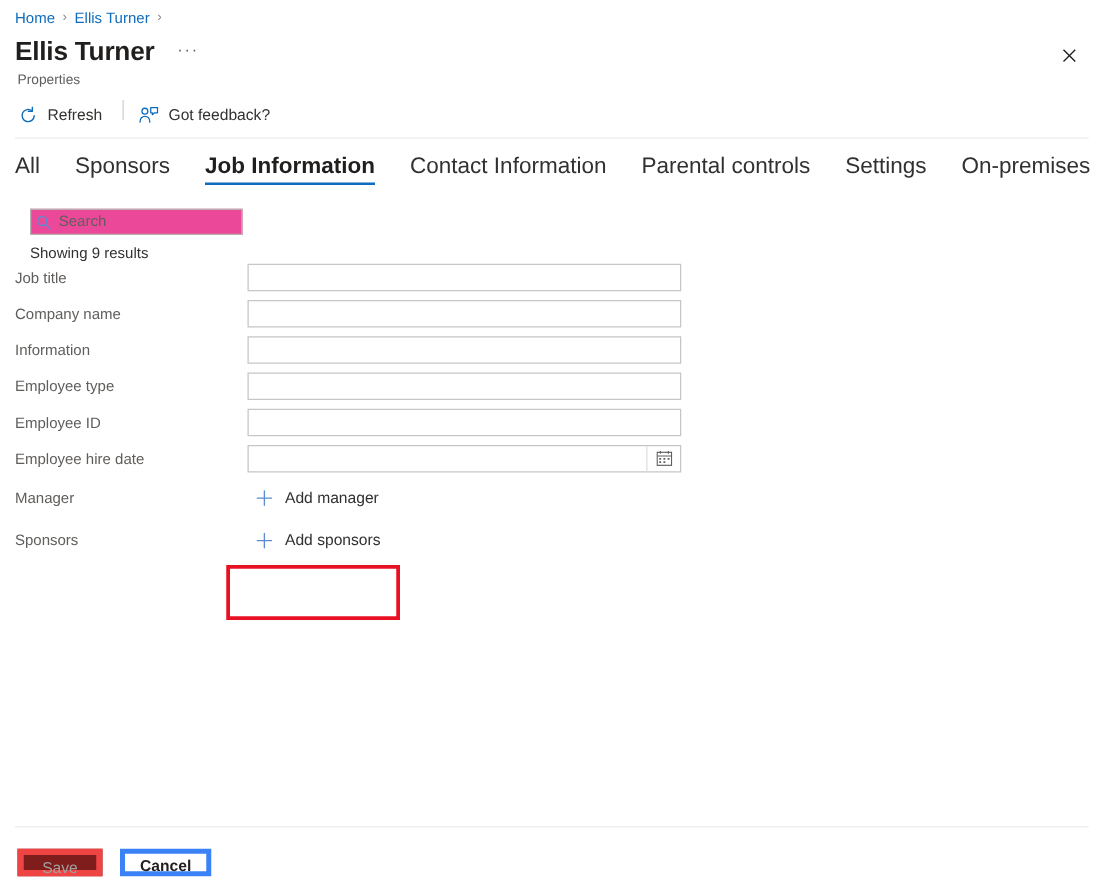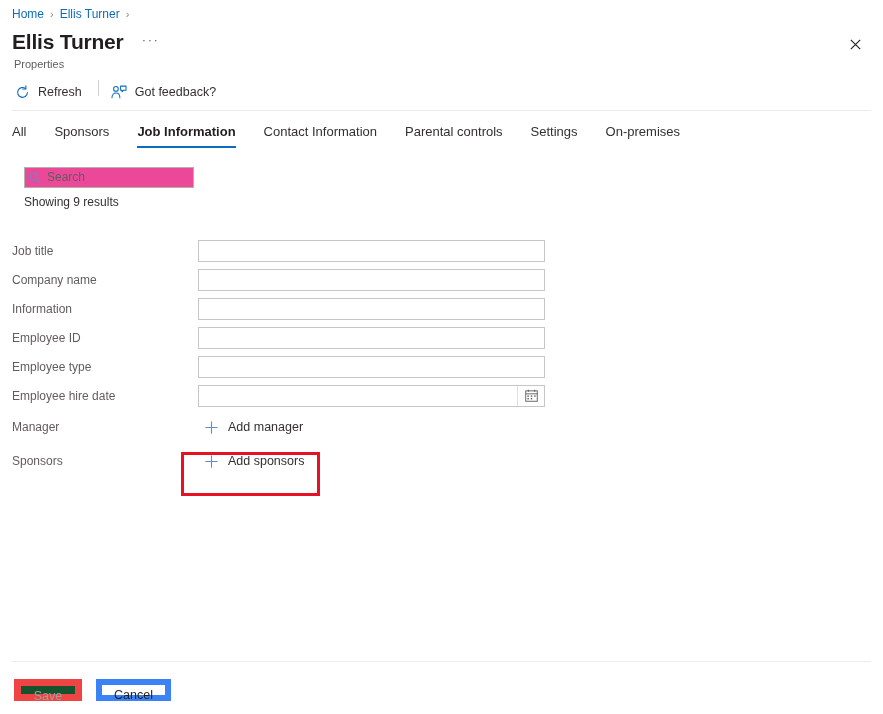--- a/index.html
+++ b/index.html
@@ -139,21 +139,21 @@
   .tabs {
     position: absolute;
     left: 12px;
     top: 122px;
     display: flex;
     align-items: flex-start;
     height: 30px;
   }
   .tab {
     position: relative;
-    font-size: 13px;
+    font-size: 18px;
     color: #323130;
     padding: 2px 0 8px 0;
     margin-right: 28px;
     cursor: pointer;
     white-space: nowrap;
     line-height: 16px;
   }
   .tab.active {
     font-weight: 600;
     color: #201f1e;
@@ -209,21 +209,21 @@
     top: 194px;
     font-size: 12px;
     color: #323130;
     line-height: 16px;
   }
 
   
   .form {
     position: absolute;
     left: 0;
-    top: 236px;
+    top: 207px;
     width: 881px;
   }
   .form-row {
     position: relative;
     height: 29px;
     display: flex;
     align-items: center;
   }
   .field-label {
     position: absolute;
@@ -337,30 +337,31 @@
     font-family: "Liberation Sans", sans-serif;
     font-size: 12.5px;
     height: 22px;
     min-width: 68px;
     box-sizing: border-box;
     cursor: pointer;
     padding: 0 12px;
     line-height: 20px;
   }
   .btn-save {
-    background: #14532d;
+    background: #7f1d1d;
     color: #a19f9d;
-    border: 7px solid #ef4444;
+    border: 5px solid #ef4444;
     cursor: default;
   }
   .btn-cancel {
     background: #ffffff;
     color: #201f1e;
-    border: 6px solid #3b82f6;
+    border: 4px solid #3b82f6;
     margin-left: 14px;
+    font-weight: bold;
   }
 </style>
 </head>
 <body>
 
 <div class="breadcrumb">
   <a class="crumb-link" href="#">Home</a>
   <span class="crumb-sep">›</span>
   <a class="crumb-link" href="#">Ellis Turner</a>
   <span class="crumb-sep">›</span>
@@ -436,26 +437,26 @@
     <div class="field-label">Company name</div>
     <input class="field-input" type="text" style="">
   </div>
 
   <div class="form-row">
     <div class="field-label">Information</div>
     <input class="field-input" type="text" style="">
   </div>
 
   <div class="form-row">
+    <div class="field-label">Employee type</div>
+    <input class="field-input" type="text" style="">
+  </div>
+
+  <div class="form-row">
     <div class="field-label">Employee ID</div>
-    <input class="field-input" type="text" style="">
-  </div>
-
-  <div class="form-row">
-    <div class="field-label">Employee type</div>
     <input class="field-input" type="text" style="">
   </div>
 
   <div class="form-row">
     <div class="field-label">Employee hire date</div>
     <div class="date-field">
       <input class="date-input" type="text" style="">
       <span class="calendar-btn">
         <svg width="13" height="13" viewBox="0 0 14 14">
           <rect x="0.8" y="2" width="12.4" height="11.2" stroke="#605e5c" stroke-width="1" fill="none"></rect>

